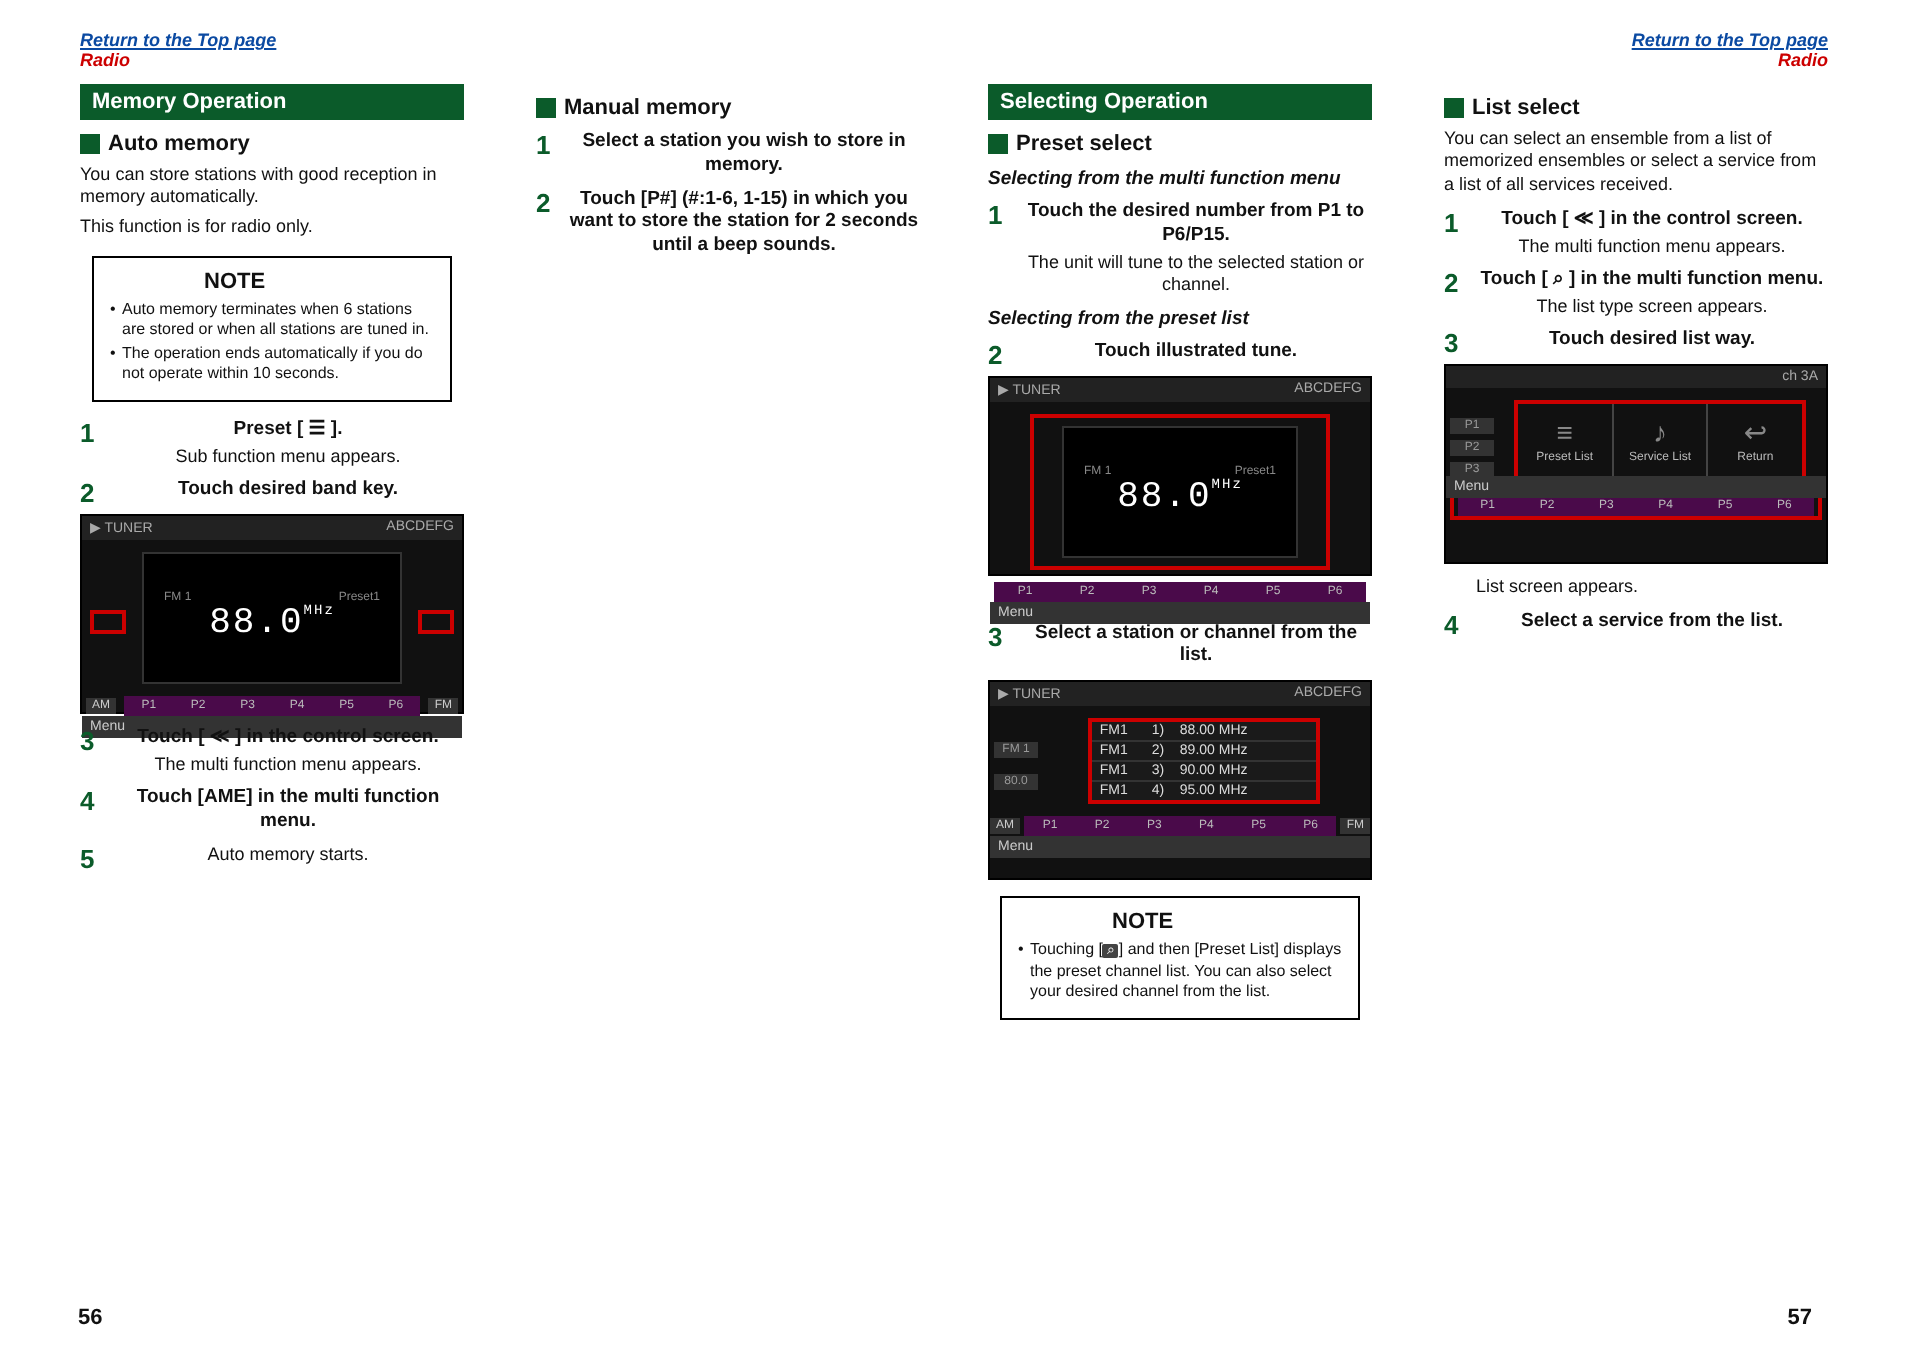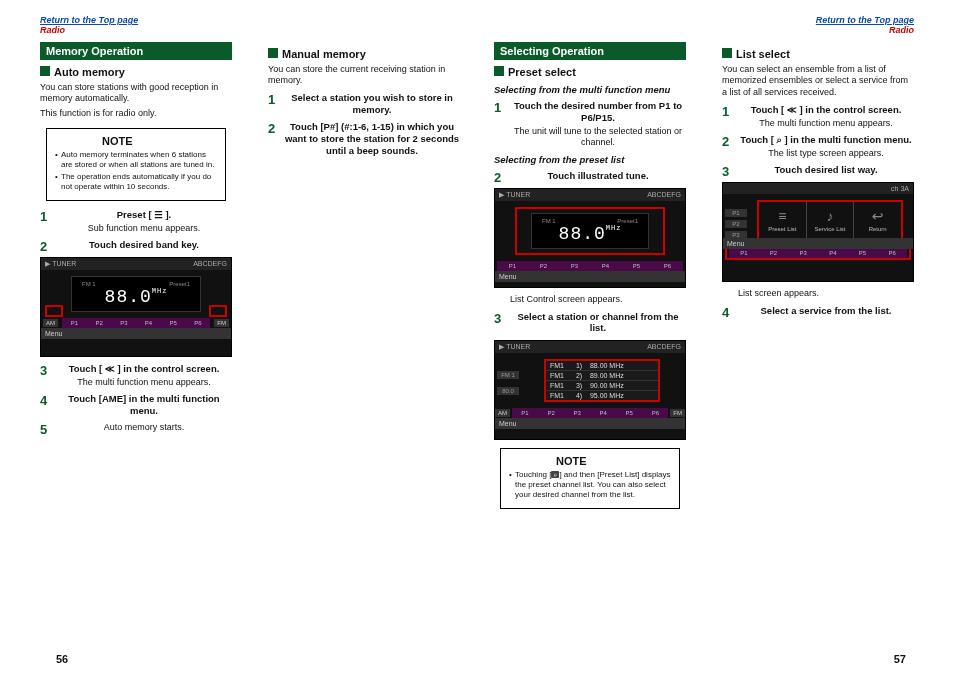--- a/index.html
+++ b/index.html
@@ -16,37 +16,37 @@
   .spread { display: flex; gap: 34px; height: 630px; }
   .page { flex: 1; display: flex; flex-direction: column; }
   .page-header { display:flex; justify-content:space-between; margin-bottom:6px;}
   .hdr-left, .hdr-right { line-height:1.1; }
   .hdr-right { text-align:right; }
   .toplink { color:#0b4aa2; font-style:italic; font-weight:bold; text-decoration:underline; font-size:9px; cursor:pointer;}
   .radio { color:#c00; font-style:italic; font-weight:bold; font-size:9px; }
   .cols { display:flex; gap:36px; flex:1; }
   .col { flex:1; min-width:0; }
   .section-bar { background:#0b5b2a; color:#fff; font-weight:bold; font-size:11px; padding:3px 6px; margin-bottom:6px; }
-  .subhead { font-weight:bold; font-size:11px; margin:6px 0 4px; display:flex; align-items:flex-start; gap:4px;}
+  .subhead { font-weight:bold; font-size:11px; margin:6px 0 4px; display:flex; align-items:center; gap:4px;}
   .sq { display:inline-block; width:10px; height:10px; background:#0b5b2a; }
   .subsub { font-style:italic; font-weight:bold; font-size:9.5px; margin:6px 0 4px; }
   p { font-size:9px; line-height:1.3; margin:3px 0; }
   .notebox { border:1px solid #000; padding:6px 8px; margin:8px 6px 8px 6px; }
   .notebox .notetitle{ font-weight:bold; font-size:11px; margin-bottom:3px;padding-left:47px;}
   .notebox ul { list-style:none; padding:0;}
   .notebox li { font-size:8px; line-height:1.25; padding-left:6px; position:relative; margin-bottom:2px;}
   .notebox li::before{content:"•"; position:absolute; left:0;}
   ol.steps { list-style:none; padding:0; counter-reset: step; }
   ol.steps > li { position:relative; padding-left:16px; margin:5px 0;text-align:center; }
   ol.steps > li::before { counter-increment: step; content: counter(step); position:absolute; left:0; top:0; color:#0b5b2a; font-weight:bold; font-size:13px; }
   ol.steps > li .step-main{ font-weight:bold; font-size:9.5px; line-height:1.25;}
   ol.steps > li .step-sub{ font-weight:normal; font-size:9px; margin-top:2px; line-height:1.25;}
   .screenshot{ margin:6px 0; border:1px solid #000; background:#111; position:relative;}
   .screenshot .topbar{background:#222; color:#aaa; font-size:7px; padding:2px 4px; display:flex; justify-content:space-between;}
-  .screenshot .display{ background:#000; margin:6px 30px; border:1px solid #333; padding:4px 6px; text-align:center;}
+  .screenshot .display{ background:#000; margin:6px 30px; border:1px solid #333; padding:19px 6px; text-align:center;}
   .screenshot .display-inner{ color:#fff; }
   .screenshot .row-labels{color:#888;font-size:6px;display:flex;justify-content:space-between;padding:0 4px;}
   .screenshot .freq{ font-family:"Courier New",monospace; font-size:18px; color:#fff; letter-spacing:1px;}
   .screenshot .freq .unit{font-size:7px;vertical-align:top;}
   .screenshot .presetstrip{ background:#4a0a4a; height:10px; margin:0 2px; display:flex; align-items:center;}
   .screenshot .presetstrip span{flex:1;color:#bbb;font-size:6px;text-align:center;}
   .screenshot .menubar{ background:#333; color:#ccc; font-size:7px; padding:2px 4px;}
   .hl-left,.hl-right{ position:absolute; border:2px solid #c00; width:18px; height:12px; top:50%;}
   .hl-left{left:4px; transform:translateY(-2px);} .hl-right{right:4px; transform:translateY(-2px);}
   .hl-center{ border:2px solid #c00; margin:6px 20px; }
@@ -54,21 +54,21 @@
   .listpanel .row{display:flex; color:#ddd; font-size:7px; padding:1px 4px; border-bottom:1px solid #333;}
   .listpanel .row:last-child{border-bottom:none;}
   .listpanel .row .c1{width:26px;} .listpanel .row .c2{width:14px;}
   .iconpanel{ border:2px solid #c00; margin:6px 10px; display:flex; }
   .iconpanel .cell{flex:1;border-right:1px solid #444;display:flex;flex-direction:column;align-items:center;justify-content:center;padding:6px 2px;color:#bbb;font-size:6px;}
   .iconpanel .cell:last-child{border-right:none;}
   .iconpanel .cell .ic{font-size:14px;color:#888;margin-bottom:2px;}
   .sidecol{position:absolute;left:2px;top:25px;bottom:40px;width:22px;display:flex;flex-direction:column;justify-content:space-around;}
   .sidecol .sbtn{background:#333;color:#999;font-size:6px;text-align:center;padding:1px 0;}
   .page-footer{font-weight:bold;font-size:11px;position:absolute;bottom:12px;}
-  .pf-left{left:56px;} .pf-right{right:48px;}
+  .pf-left{left:39px;} .pf-right{right:48px;}
   .notebox .icon-inline{background:#444;color:#fff;font-size:7px;padding:0 2px;border-radius:1px;}
 </style>
 </head>
 <body>
 
 <div class="spread">
 
   <div class="page">
     <div class="page-header">
       <div class="hdr-left">
@@ -144,21 +144,20 @@
               <div class="step-sub">Auto memory starts.</div>
             </li>
         </ol>
       </div>
 
       <div class="col">
         <div class="subhead">
             <span class="sq"></span>
             <span>Manual memory</span>
           </div>
-        <p>You can store the current receiving station in memory.</p>
         <ol class="steps">
           <li>
               <div class="step-main">Select a station you wish to store in memory.</div>
             </li>
           <li>
               <div class="step-main">Touch [P#] (#:1-6, 1-15) in which you want to store the station for 2 seconds until a beep sounds.</div>
             </li>
         </ol>
       </div>
     </div>

